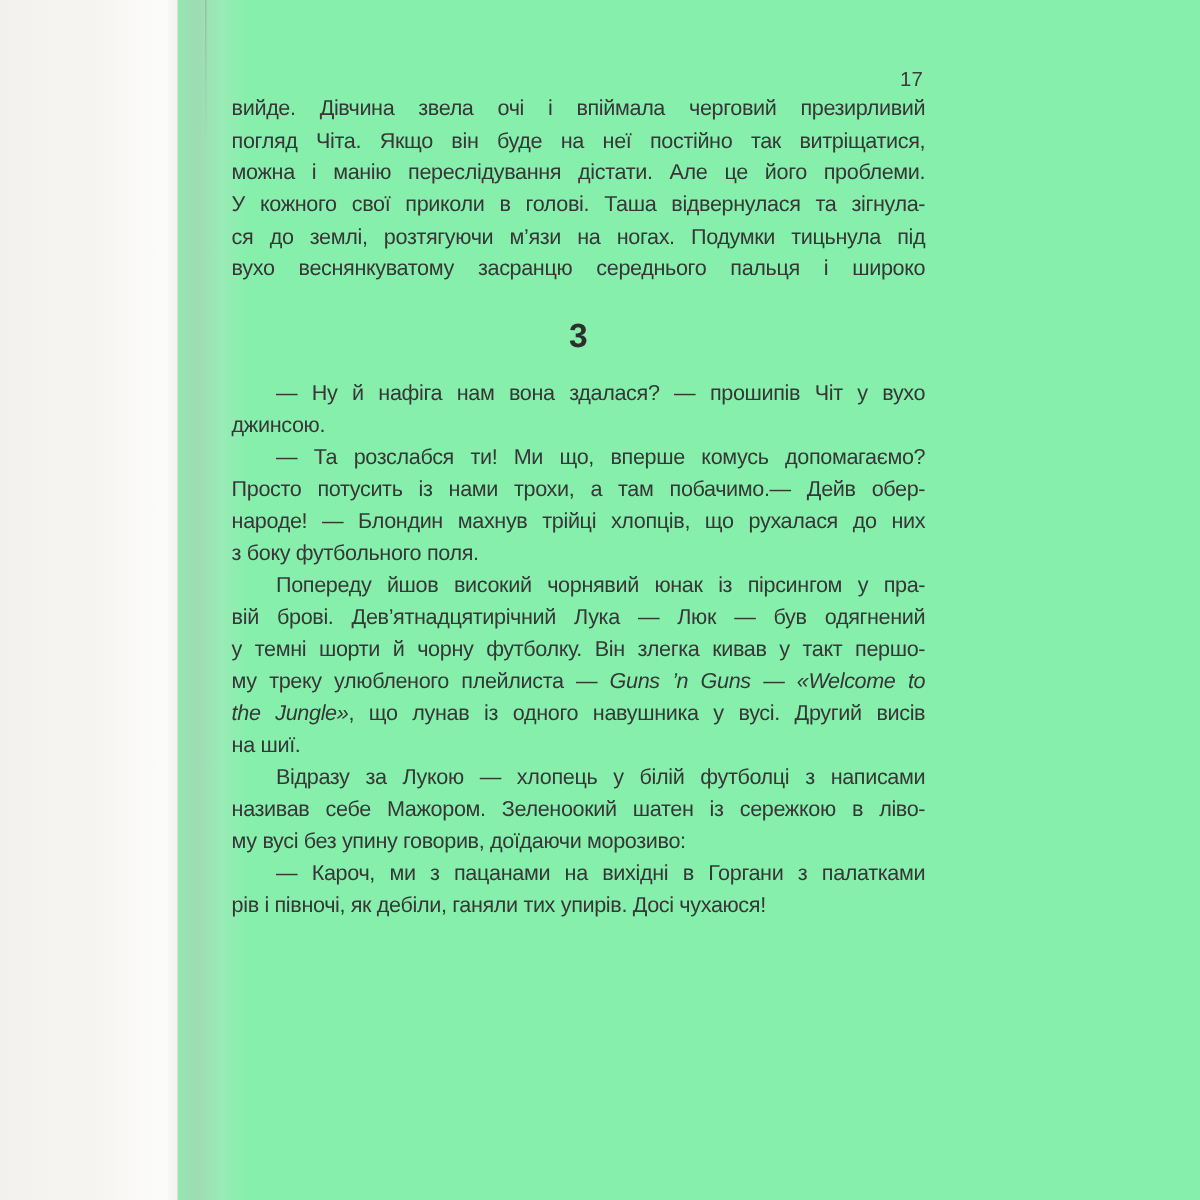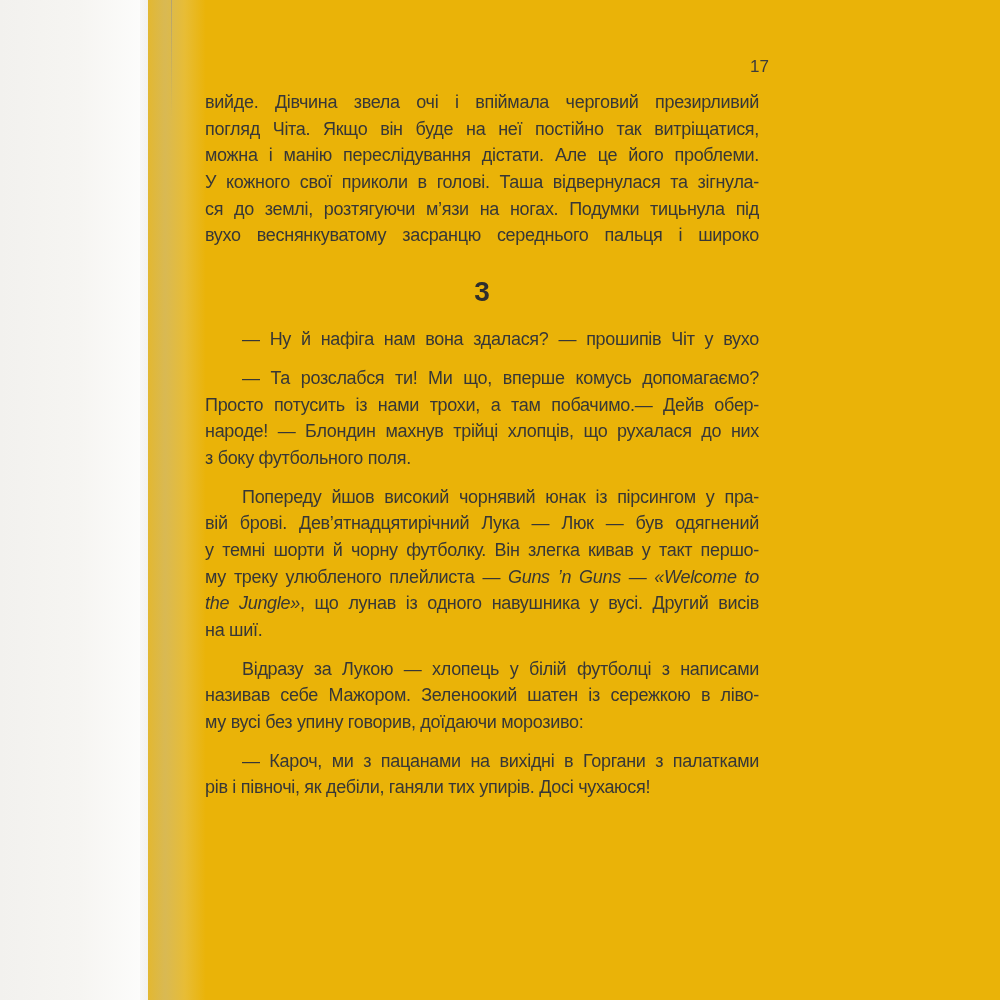--- a/index.html
+++ b/index.html
@@ -1,19 +1,19 @@
 <!DOCTYPE html>
 <html><head>
 <meta charset="utf-8">
 <style>
   html,body{margin:0;padding:0;}
   .page{
     position:relative;
     width:1000px;height:1000px;
-    background:#eab308;
+    background:#86efac;
     overflow:hidden;
     font-family:"Liberation Sans","DejaVu Sans",sans-serif;
   }
   .left-margin-band{
     position:absolute;left:0;top:0;width:148px;height:1000px;
     background:linear-gradient(90deg,#f2f1ee,#f6f5f2 55%,#fdfdfc);
   }
   .binding-shadow{
     position:absolute;left:140px;top:0;width:66px;height:1000px;
     background:linear-gradient(90deg,rgba(212,212,206,0.12),rgba(193,193,187,0.42) 38%,rgba(222,222,216,0.22) 68%,rgba(255,255,255,0));
@@ -36,21 +36,21 @@
   .opening{margin-top:41px;}
   .chapter-heading{
     margin-top:27px;
     height:32px;line-height:32px;
     text-align:center;
     font-size:28px;
     font-weight:700;
     color:#2e2e2e;
   }
   .body-paragraphs{margin-top:18px;}
-  .para{margin:12px;font-size:18px;letter-spacing:-0.3px;}
+  .para{margin:0;font-size:18px;letter-spacing:-0.3px;}
   .line{
     height:26.7px;line-height:26.7px;
     white-space:nowrap;
     text-align:justify;
     text-align-last:justify;
   }
   .line.last{text-align-last:left;}
   .line.indent{padding-left:37px;}
   .em{font-style:italic;}
 </style>
@@ -69,20 +69,21 @@
         <div class="line"><span>погляд Чіта. Якщо він буде на неї постійно так витріщатися,</span></div>
         <div class="line"><span>можна і манію переслідування дістати. Але це його проблеми.</span></div>
         <div class="line"><span>У кожного свої приколи в голові. Таша відвернулася та зігнула-</span></div>
         <div class="line"><span>ся до землі, розтягуючи м’язи на ногах. Подумки тицьнула під</span></div>
         <div class="line"><span>вухо веснянкуватому засранцю середнього пальця і широко</span></div>
       </div>
     <div class="chapter-heading">3</div>
     <div class="body-paragraphs" id="body-paragraphs">
         <div class="para">
           <div class="line indent"><span>— Ну й нафіга нам вона здалася? — прошипів Чіт у вухо</span></div>
+          <div class="line last"><span>джинсою.</span></div>
         </div>
         <div class="para">
           <div class="line indent"><span>— Та розслабся ти! Ми що, вперше комусь допомагаємо?</span></div>
           <div class="line"><span>Просто потусить із нами трохи, а там побачимо.— Дейв обер-</span></div>
           <div class="line"><span>народе! — Блондин махнув трійці хлопців, що рухалася до них</span></div>
           <div class="line last"><span>з боку футбольного поля.</span></div>
         </div>
         <div class="para">
           <div class="line indent"><span>Попереду йшов високий чорнявий юнак із пірсингом у пра-</span></div>
           <div class="line"><span>вій брові. Дев’ятнадцятирічний Лука — Люк — був одягнений</span></div>

